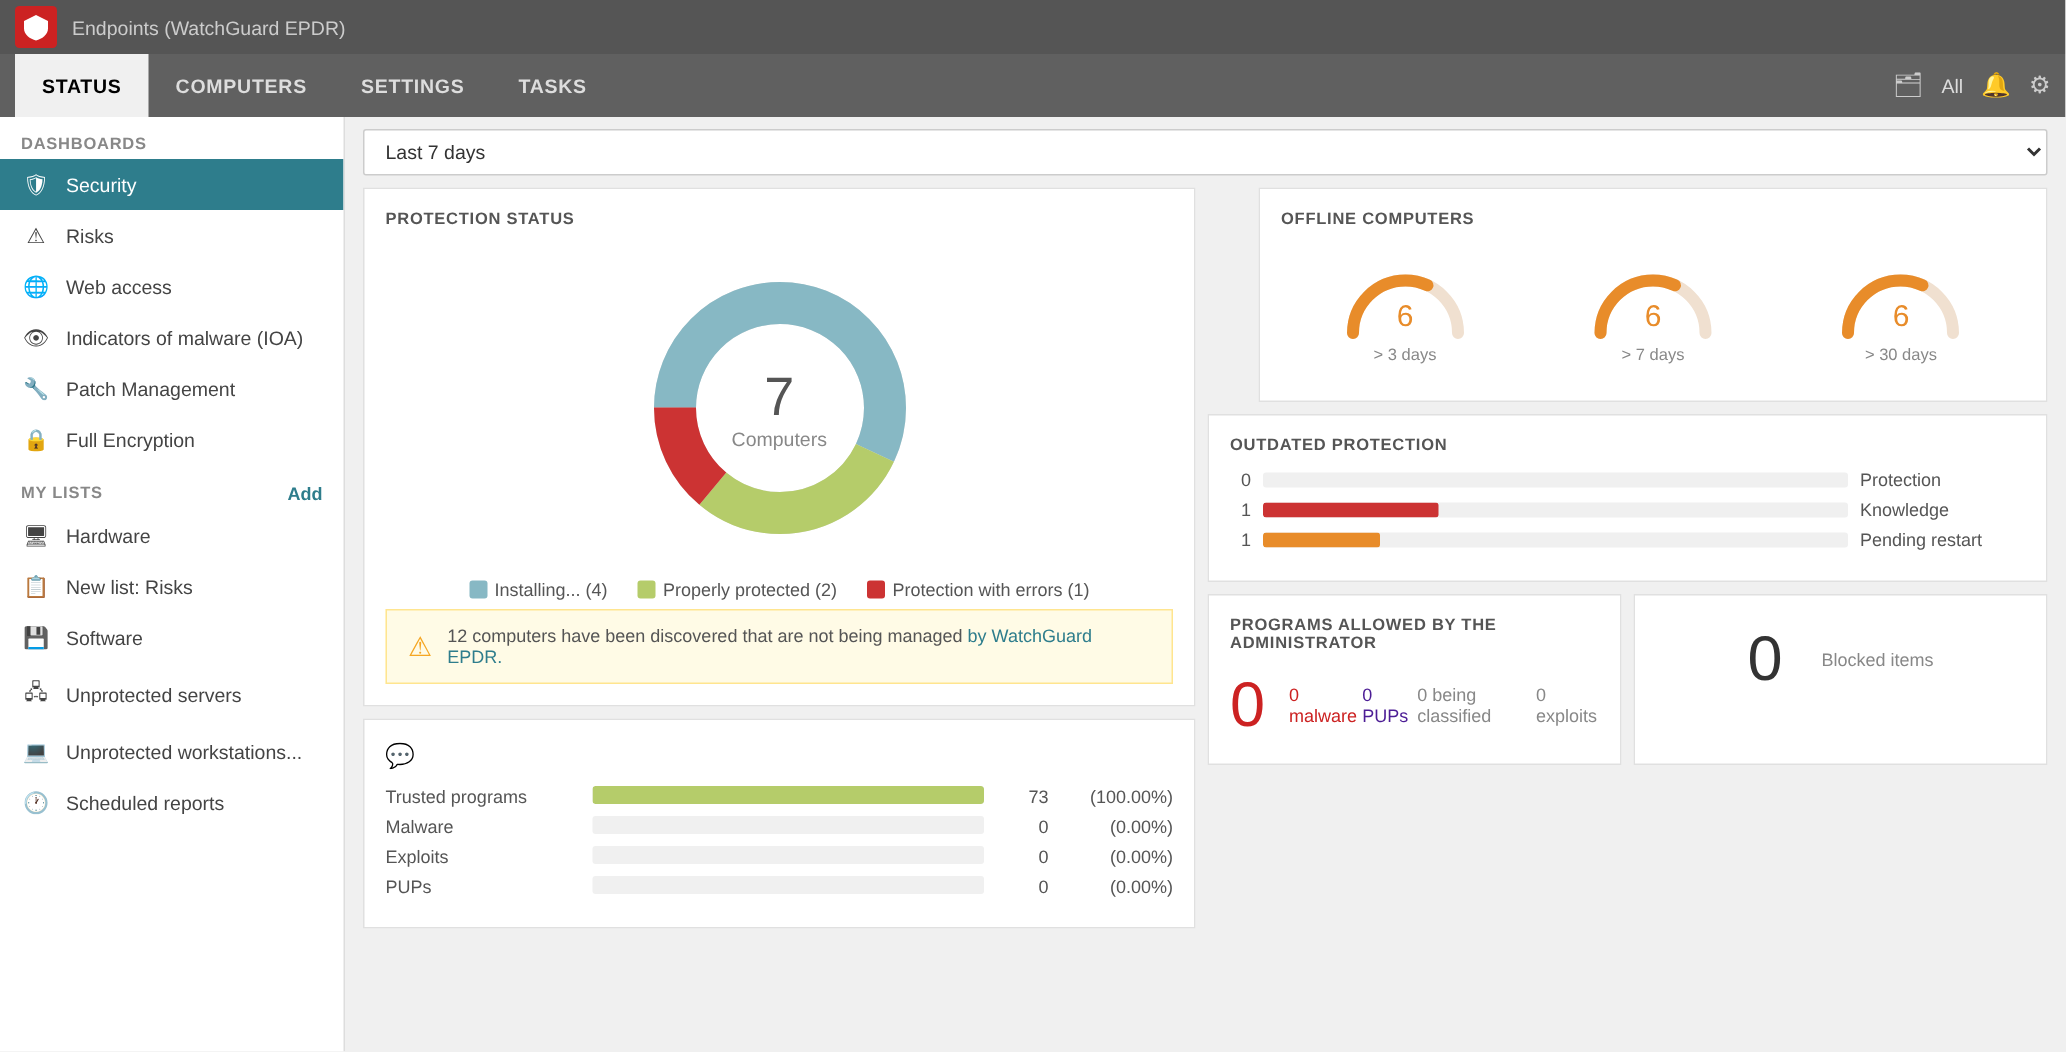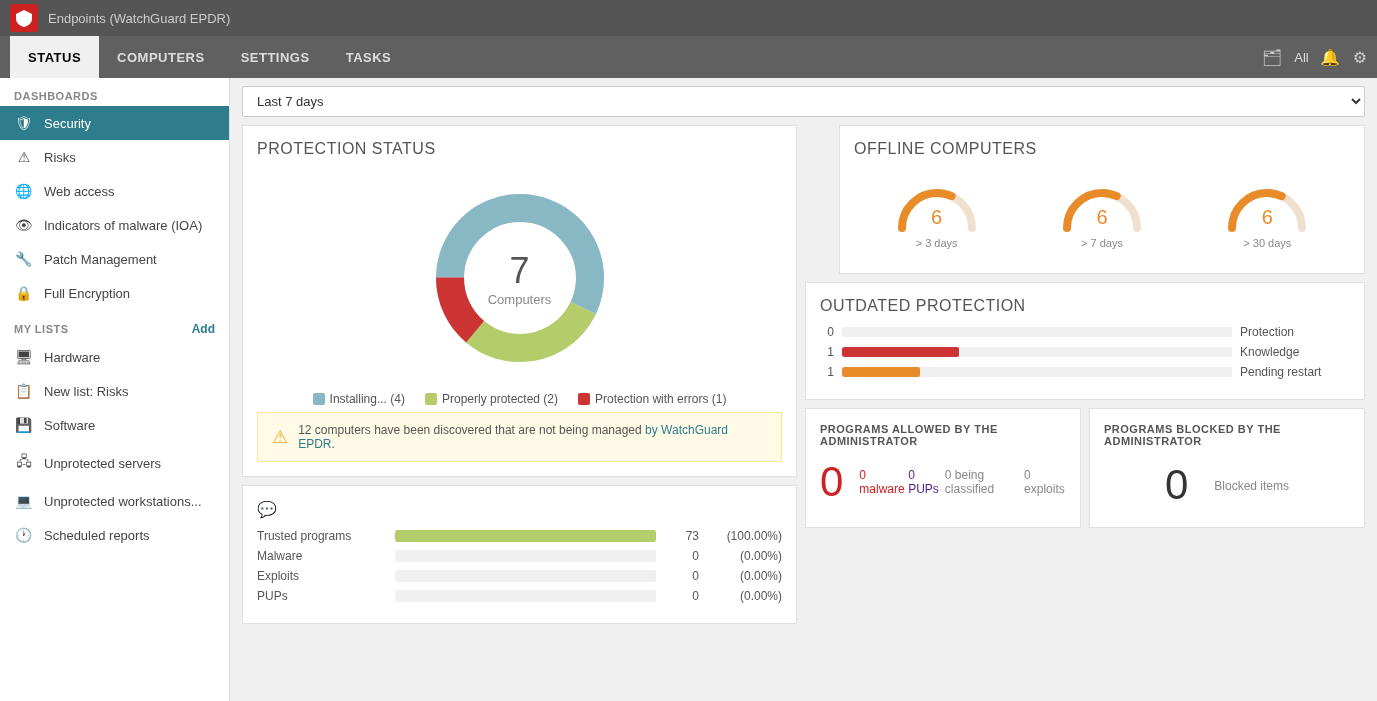--- a/index.html
+++ b/index.html
@@ -54,42 +54,42 @@
     }
 
     
     .content-grid { display: flex; gap: 8px; padding: 0 12px 12px 12px; flex-wrap: nowrap; }
 
     
     .left-panel { flex: 1; min-width: 0; display: flex; flex-direction: column; gap: 8px; }
 
     
     .panel { background: #fff; border: 1px solid #e0e0e0; padding: 14px; }
-    .panel-title { font-size: 16px; font-weight: 400; color: #555; letter-spacing: 0.5px; margin-bottom: 10px; }
+    .panel-title { font-size: 11px; font-weight: 700; color: #555; letter-spacing: 0.5px; margin-bottom: 10px; }
 
     .donut-area { display: flex; justify-content: center; align-items: center; padding: 10px 0; }
     .donut-container { position: relative; width: 200px; height: 200px; }
     .donut-container svg { width: 200px; height: 200px; }
     .donut-center { position: absolute; top: 50%; left: 50%; transform: translate(-50%, -50%); text-align: center; }
     .donut-center .num { font-size: 36px; font-weight: 300; color: #555; }
     .donut-center .sub { font-size: 13px; color: #888; }
 
     .legend-row { display: flex; gap: 20px; justify-content: center; margin-top: 4px; font-size: 12px; color: #555; }
     .legend-item { display: flex; align-items: center; gap: 5px; }
     .legend-dot { width: 12px; height: 12px; border-radius: 2px; flex-shrink: 0; }
 
     .alert-row { display: flex; align-items: center; gap: 10px; background: #fffbe6; border: 1px solid #ffe58f; padding: 10px 14px; margin-top: 6px; }
     .alert-icon { color: #f5a623; font-size: 18px; }
     .alert-text { font-size: 12px; color: #555; }
     .alert-text a { color: #2e7d8c; text-decoration: none; }
 
     
     .classification-panel { background: #fff; border: 1px solid #e0e0e0; padding: 14px; }
     .classification-title { font-size: 11px; font-weight: 700; color: #555; letter-spacing: 0.5px; margin-bottom: 10px; display: flex; align-items: center; justify-content: space-between; }
-    .class-row { display: flex; align-items: center; margin-bottom: 6px; gap: 8px; }
+    .class-row { display: flex; align-items: flex-start; margin-bottom: 6px; gap: 8px; }
     .class-label { width: 130px; font-size: 12px; color: #555; flex-shrink: 0; }
     .class-bar-wrap { flex: 1; height: 12px; background: #f0f0f0; border-radius: 2px; overflow: hidden; }
     .class-bar { height: 100%; border-radius: 2px; }
     .class-count { width: 35px; text-align: right; font-size: 12px; color: #555; flex-shrink: 0; }
     .class-pct { width: 75px; text-align: right; font-size: 12px; color: #555; flex-shrink: 0; }
 
     
     .right-panel { width: 560px; min-width: 560px; display: flex; flex-direction: column; gap: 8px; }
 
     
@@ -381,21 +381,20 @@
               <div class="programs-num">0</div>
               <div class="programs-details">
                 <span class="prog-malware">0 malware</span>
                 <span class="prog-pup">0 PUPs</span>
                 <span class="prog-classified">0 being classified</span>
                 <span class="prog-exploit">0 exploits</span>
               </div>
             </div>
           </div>
           <div class="programs-panel">
-            <div class="programs-title">PROGRAMS BLOCKED BY THE ADMINISTRATOR</div>
             <div class="programs-content" style="justify-content:center;">
               <div class="blocked-num">0</div>
               <div style="margin-left:10px;">
                 <span class="blocked-lbl">Blocked items</span>
               </div>
             </div>
           </div>
         </div>
 
       </div>

